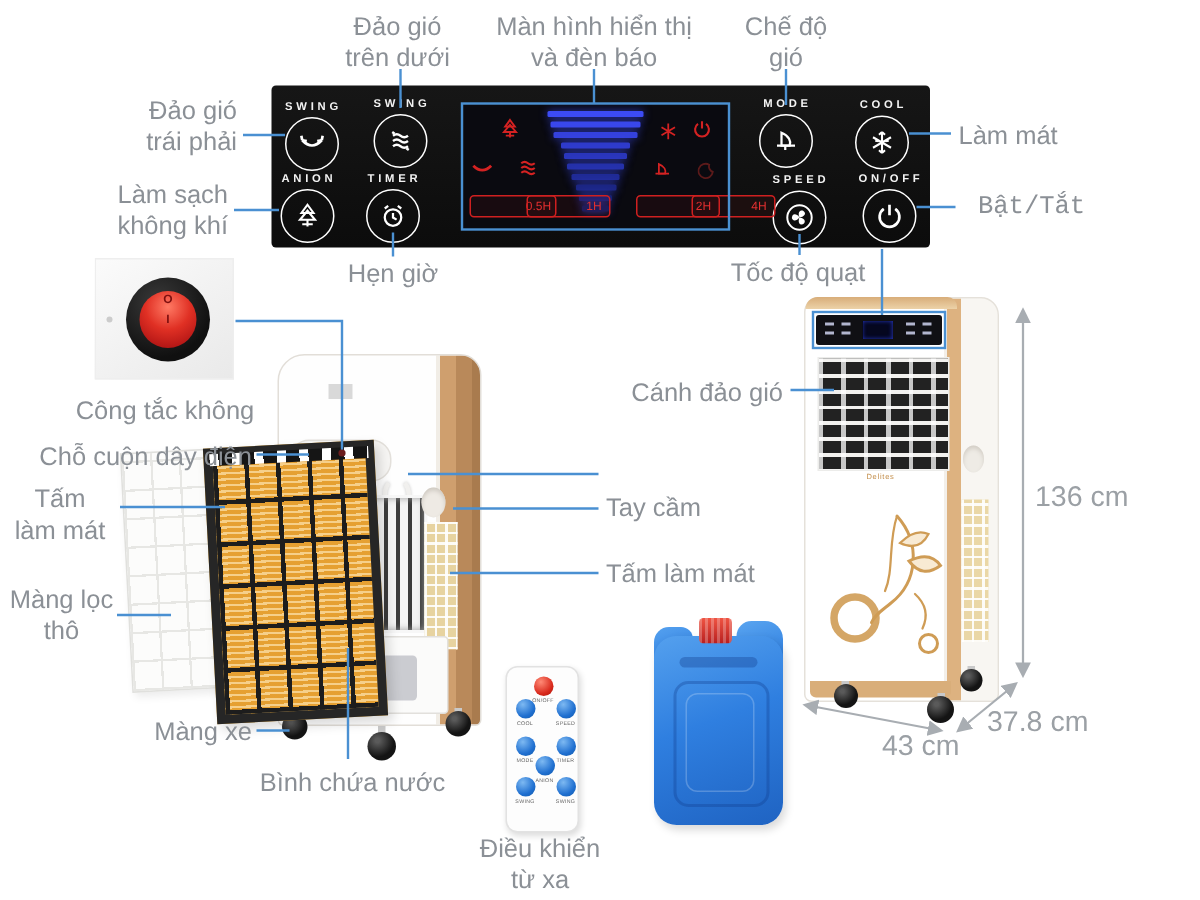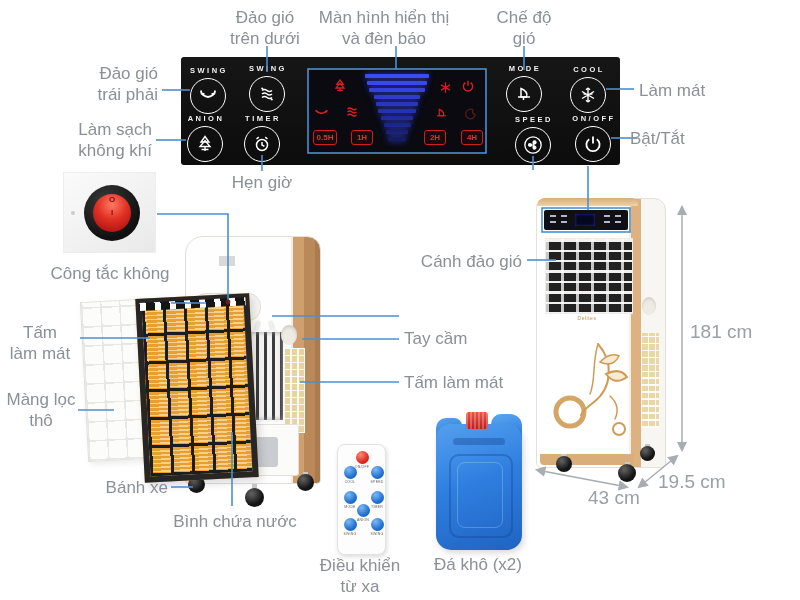--- a/index.html
+++ b/index.html
@@ -12,21 +12,21 @@
   
   .panel{position:absolute;left:181px;top:57px;width:439px;height:108px;background:linear-gradient(180deg,#161616,#0c0c0c);border-radius:3px;}
   .pbtn{position:absolute;width:60px;text-align:center;}
   .pbtn .t{color:#f2f2f2;font-size:7.5px;font-weight:bold;letter-spacing:2.5px;padding-left:2px;}
   .pbtn .ring{width:34px;height:34px;margin:3px auto 0;border:1.6px solid #fff;border-radius:50%;
               display:flex;align-items:center;justify-content:center;color:#fff;}
   .display{position:absolute;left:128px;top:13px;width:177px;height:83px;background:#0a0a10;}
   .dico{position:absolute;color:#d42222;display:flex;}
   .dico.dim2{color:#5c1a1a;}
   .chip{position:absolute;height:13px;border:1.5px solid #cf2020;border-radius:3px;color:#e23030;
-        font-size:8px;font-weight:bold;display:flex;align-items:center;justify-content:center;background:rgba(210,30,30,.07);}
+        font-size:8px;font-weight:normal;display:flex;align-items:center;justify-content:center;background:rgba(210,30,30,.07);padding-left:34px;}
   .bars{position:absolute;left:56px;top:4px;width:64px;height:76px;display:flex;flex-direction:column;
         align-items:center;gap:3px;}
   .bar{height:4px;border-radius:1px;box-shadow:0 0 6px rgba(58,72,240,.75);}
   
   .overlay{position:absolute;left:0;top:0;pointer-events:none;}
   
   .switchbox{position:absolute;left:63px;top:172px;width:93px;height:81px;
              background:linear-gradient(145deg,#fbfbfb,#e9e9e9);box-shadow:0 0 0 1px #eee inset;}
   .swdot{position:absolute;left:8px;top:39px;width:4px;height:4px;border-radius:50%;background:#ccc;}
   .swring{position:absolute;left:21px;top:13px;width:56px;height:56px;border-radius:50%;
@@ -429,41 +429,42 @@
     <circle cx="228" cy="302" r="2.4" fill="#6b1d1d"></circle>
     <g stroke="#a8adb2" stroke-width="1.5" fill="none">
       <path d="M682,207 V450" marker-start="url(#arrA)" marker-end="url(#arrA)"></path>
       <path d="M537,470 L627,487" marker-start="url(#arrA)" marker-end="url(#arrA)"></path>
       <path d="M639,487 L677,456" marker-start="url(#arrA)" marker-end="url(#arrA)"></path>
     </g>
   </svg>
 
   <div class="lbl c" style="left:203px;top:7px;width:124px;">Đảo gió
 trên dưới</div>
-  <div class="lbl c" style="left:306px;top:7px;width:156px;">Màn hình hiển thị
+  <div class="lbl c" style="left:318px;top:7px;width:156px;">Màn hình hiển thị
 và đèn báo</div>
   <div class="lbl c" style="left:472px;top:7px;width:104px;">Chế độ
 gió</div>
   <div class="lbl r" style="left:48px;top:63px;width:110px;">Đảo gió
 trái phải</div>
   <div class="lbl r" style="left:40px;top:119px;width:112px;">Làm sạch
 không khí</div>
   <div class="lbl l" style="left:639px;top:80px;width:90px;">Làm mát</div>
-  <div class="lbl l" style="left:630px;top:128px;width:90px;">Bật/Tắt</div>
+  <div class="lbl l" style="left:652px;top:128px;width:90px;font-family:Liberation Mono, monospace;">Bật/Tắt</div>
   <div class="lbl c" style="left:220px;top:172px;width:84px;">Hẹn giờ</div>
+  <div class="lbl c" style="left:463px;top:171px;width:138px;">Tốc độ quạt</div>
   <div class="lbl c" style="left:28px;top:263px;width:164px;">Công tắc không</div>
+  <div class="lbl r" style="left:2px;top:294px;width:166px;">Chỗ cuộn dây điện</div>
   <div class="lbl c" style="left:2px;top:389px;width:78px;">Màng lọc
 thô</div>
   <div class="lbl c" style="left:2px;top:322px;width:76px;">Tấm
 làm mát</div>
-  <div class="lbl r" style="left:98px;top:477px;width:70px;">Bánh xe</div>
+  <div class="lbl r" style="left:98px;top:477px;width:70px;">Màng xe</div>
   <div class="lbl c" style="left:162px;top:511px;width:146px;">Bình chứa nước</div>
   <div class="lbl l" style="left:404px;top:328px;width:110px;">Tay cầm</div>
   <div class="lbl l" style="left:404px;top:372px;width:120px;">Tấm làm mát</div>
   <div class="lbl c" style="left:308px;top:555px;width:104px;">Điều khiển
 từ xa</div>
   <div class="lbl r" style="left:406px;top:251px;width:116px;">Cánh đảo gió</div>
-  <div class="lbl c" style="left:424px;top:554px;width:108px;">Đá khô (x2)</div>
-  <div class="dim" style="left:690px;top:321px;">181 cm</div>
+  <div class="dim" style="left:690px;top:321px;">136 cm</div>
   <div class="dim" style="left:544px;top:487px;margin-left:44px;">43 cm</div>
-  <div class="dim" style="left:658px;top:471px;">19.5 cm</div>
+  <div class="dim" style="left:658px;top:471px;">37.8 cm</div>
 
 </div>
 
 </body></html>

